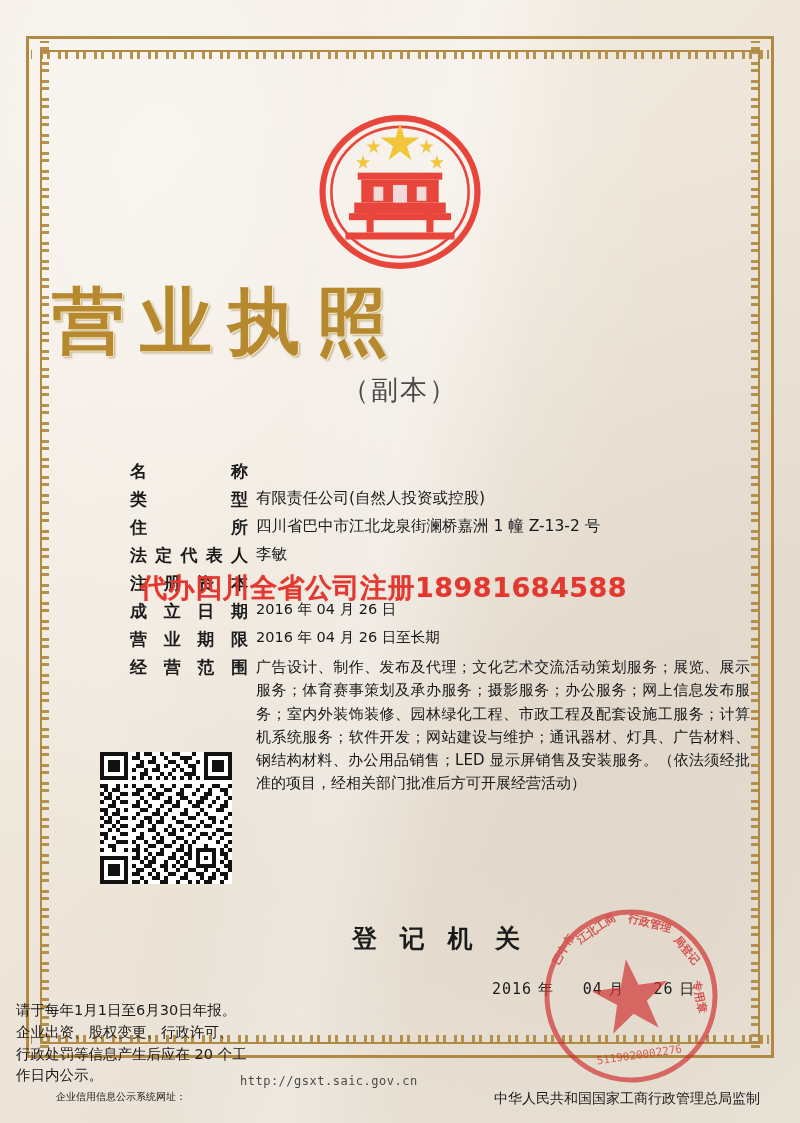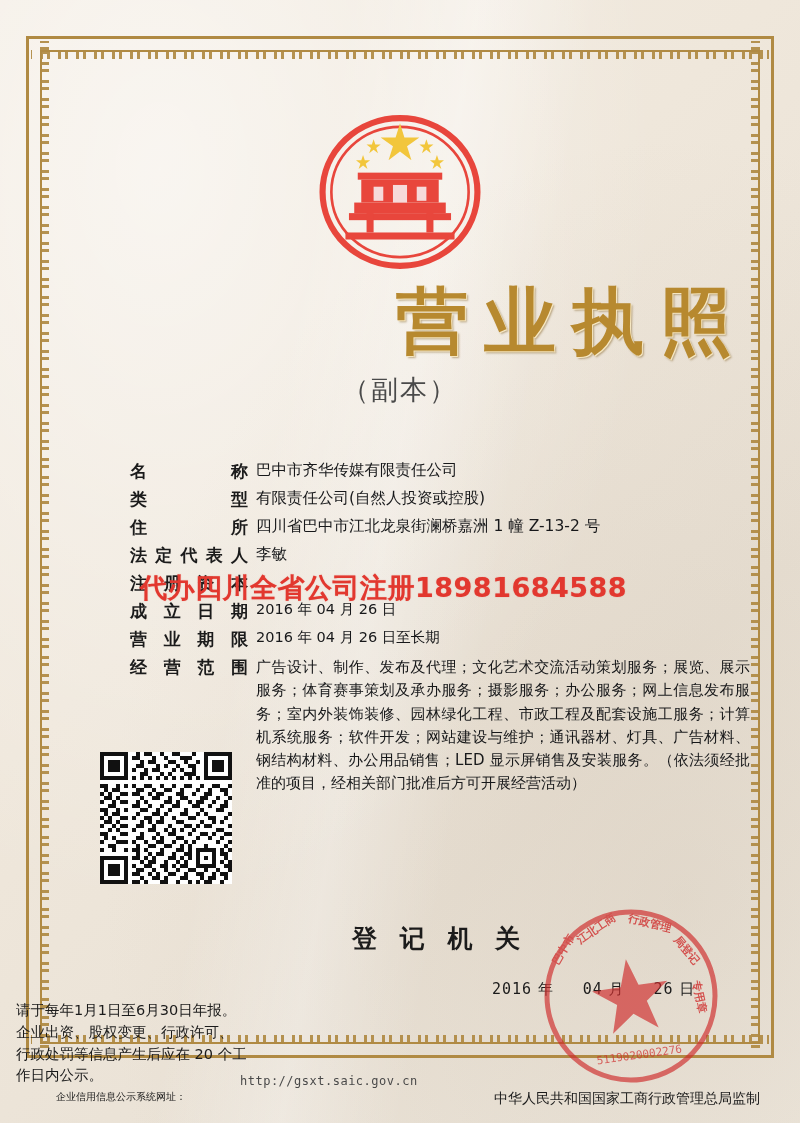--- a/index.html
+++ b/index.html
@@ -72,21 +72,21 @@
     transform: translateX(-50%);
     width: 176px;
     height: 176px;
   }
   
   .title {
     position: absolute;
     top: 212px;
     left: 0;
     width: 100%;
-    text-align: right;
+    text-align: left;
     font-family: "DejaVu Sans", sans-serif;
     font-size: 72px;
     font-weight: bold;
     letter-spacing: 16px;
     color: #b7892f;
     text-shadow: 1px 1px 0 #f6e7c2, 2px 2px 2px rgba(120,85,20,0.45);
     white-space: nowrap;
   }
   .subtitle {
     position: absolute;
@@ -303,21 +303,20 @@
     <div class="subtitle">（副本）</div>
 
 
     <div class="fields">
 
       <div class="row">
         <div class="k">
           <span>名</span>
           <span>称</span>
         </div>
-        <div class="v">巴中市齐华传媒有限责任公司</div>
       </div>
 
       <div class="row">
         <div class="k">
           <span>类</span>
           <span>型</span>
         </div>
         <div class="v">有限责任公司(自然人投资或控股)</div>
       </div>
 

